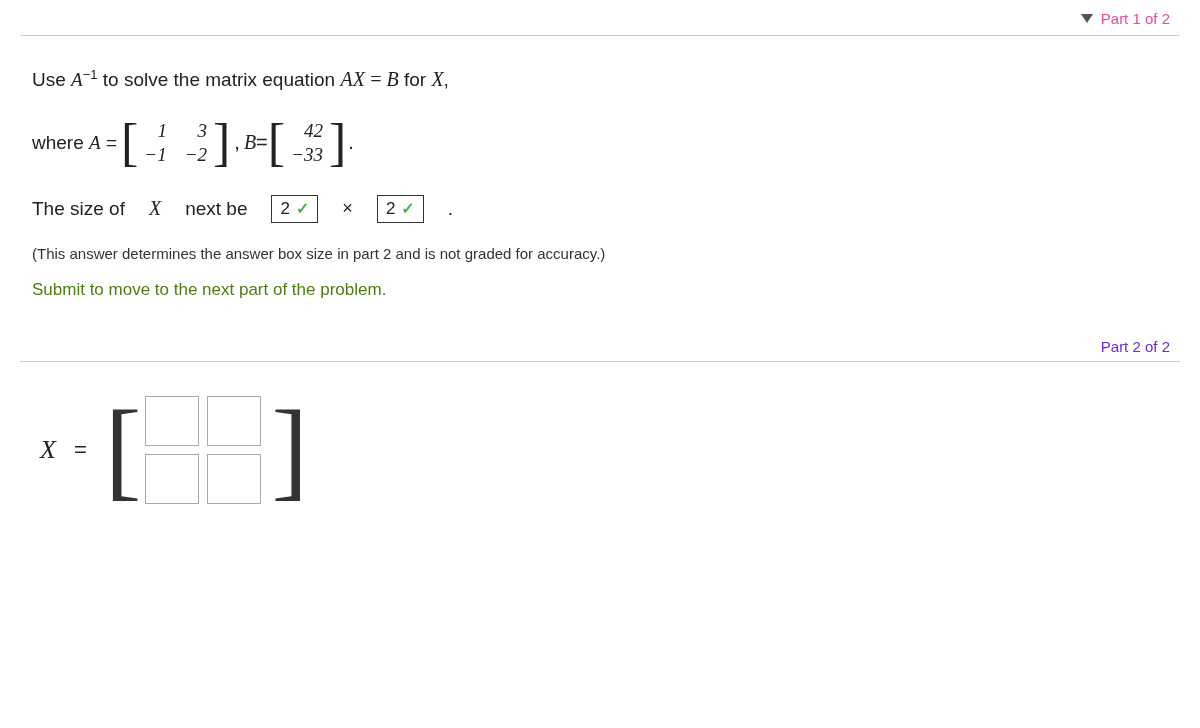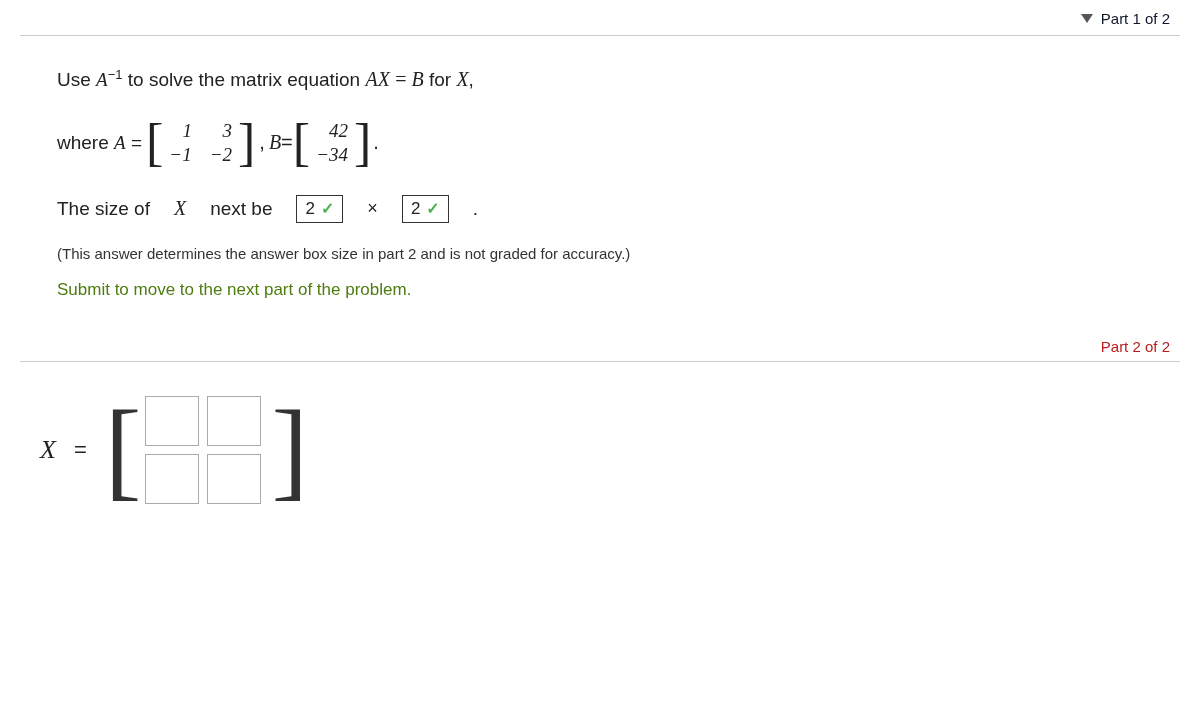--- a/index.html
+++ b/index.html
@@ -27,31 +27,31 @@
       height: 0;
       border-left: 6px solid transparent;
       border-right: 6px solid transparent;
       border-top: 9px solid #555;
       display: inline-block;
     }
 
     .part-label {
       font-family: Arial, sans-serif;
       font-size: 15px;
-      color: #0f172a;
+      color: #ec4899;
     }
 
     .divider {
       border: none;
       border-top: 1.5px solid #ccc;
       margin: 0 20px;
     }
 
     .part1-content {
-      padding: 28px 40px 20px 57px;
+      padding: 28px 40px 20px 32px;
     }
 
     .problem-title {
       font-size: 19px;
       font-family: Arial, sans-serif;
       margin-bottom: 22px;
       line-height: 1.5;
     }
 
     .matrix-line {
@@ -153,21 +153,21 @@
 
     .part2-header {
       display: flex;
       justify-content: flex-end;
       padding: 8px 30px 6px 30px;
     }
 
     .part2-label {
       font-family: Arial, sans-serif;
       font-size: 15px;
-      color: #b91c1c;
+      color: #6d28d9;
     }
 
     .part2-content {
       padding: 28px 40px 20px 40px;
       display: flex;
       align-items: center;
       gap: 18px;
     }
 
     .x-label {
@@ -282,21 +282,21 @@
     <span style="font-style:italic;font-family:'Times New Roman',serif;font-size:20px;">B</span>
     <span style="font-family:Arial,sans-serif;font-size:20px;">=</span>
 
     <div class="bracket-wrap">
       <span class="left-bracket">[</span>
       <div class="matrix-cols">
         <div class="matrix-row">
           <span class="matrix-cell">42</span>
         </div>
         <div class="matrix-row">
-          <span class="matrix-cell">−34</span>
+          <span class="matrix-cell">−33</span>
         </div>
       </div>
       <span class="right-bracket">]</span>
     </div>
     <span class="period-space">.</span>
   </div>
 
   <div class="size-line">
     <span>The size of</span>
     <span style="font-style:italic;font-family:'Times New Roman',serif;font-size:20px;">X</span>

